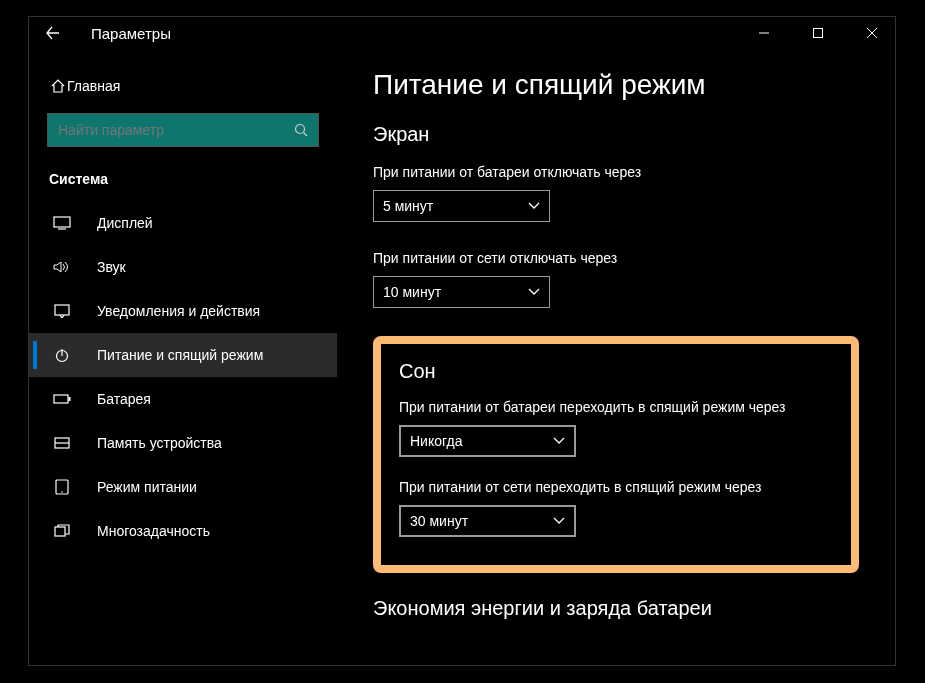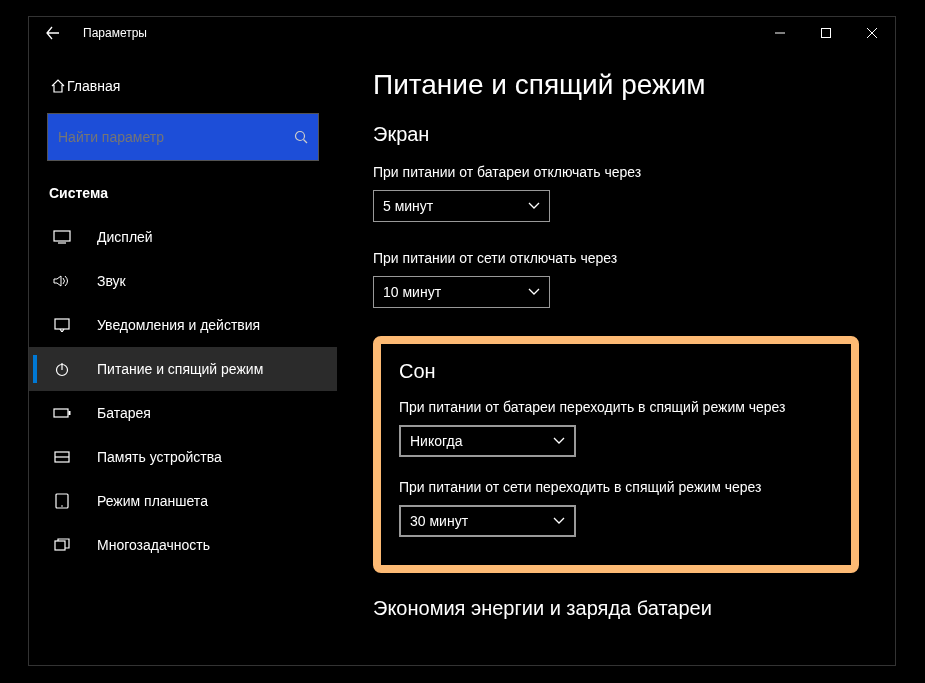--- a/index.html
+++ b/index.html
@@ -18,21 +18,22 @@
       width: 868px;
       height: 650px;
       background: #000;
       border: 1px solid #333;
     }
     .titlebar {
       height: 32px;
       display: flex;
       align-items: center;
       color: #fff;
-      font-size: 12px;
+      font-size: 15px;
+      gap: 8px;
     }
     .titlebar-back {
       width: 48px;
       height: 32px;
       display: flex;
       align-items: center;
       justify-content: center;
     }
     .titlebar-title { padding-left: 6px; }
     .titlebar-spacer { flex: 1; }
@@ -54,23 +55,23 @@
     }
     .home-row {
       display: flex;
       align-items: center;
       padding: 8px 20px 18px 20px;
     }
     .home-row .hicon { width: 18px; height: 18px; display:flex; align-items:center; justify-content:center; }
     .home-row span { font-size: 14px; color: #fff; }
     .searchbox {
       margin: 0 18px 24px 18px;
-      height: 48px;
+      height: 34px;
       border: 1px solid #535353;
-      background: #1d4ed8;
+      background: #0f766e;
       display: flex;
       align-items: center;
       padding: 16px 10px;
     }
     .searchbox input {
       flex: 1;
       background: transparent;
       border: none;
       outline: none;
       color: #ccc;
@@ -274,21 +275,21 @@
         <span>Память устройства</span>
       </div>
 
       <div class="nav-item">
         <span class="nav-icon">
             <svg width="14" height="16" viewBox="0 0 14 16">
               <rect x="1" y="1" width="12" height="14" rx="1" stroke="#fff" stroke-width="1.2" fill="none"></rect>
               <circle cx="7" cy="13" r="0.8" fill="#fff"></circle>
             </svg>
           </span>
-        <span>Режим планшета</span>
+        <span>Режим питании</span>
       </div>
 
       <div class="nav-item">
         <span class="nav-icon">
             <svg width="16" height="14" viewBox="0 0 16 14">
               <rect x="1" y="3" width="10" height="9" stroke="#fff" stroke-width="1.2" fill="none"></rect>
               <path d="M4 3 V1 H15 V10 H11" stroke="#fff" stroke-width="1.2" fill="none"></path>
             </svg>
           </span>
         <span>Многозадачность</span>

